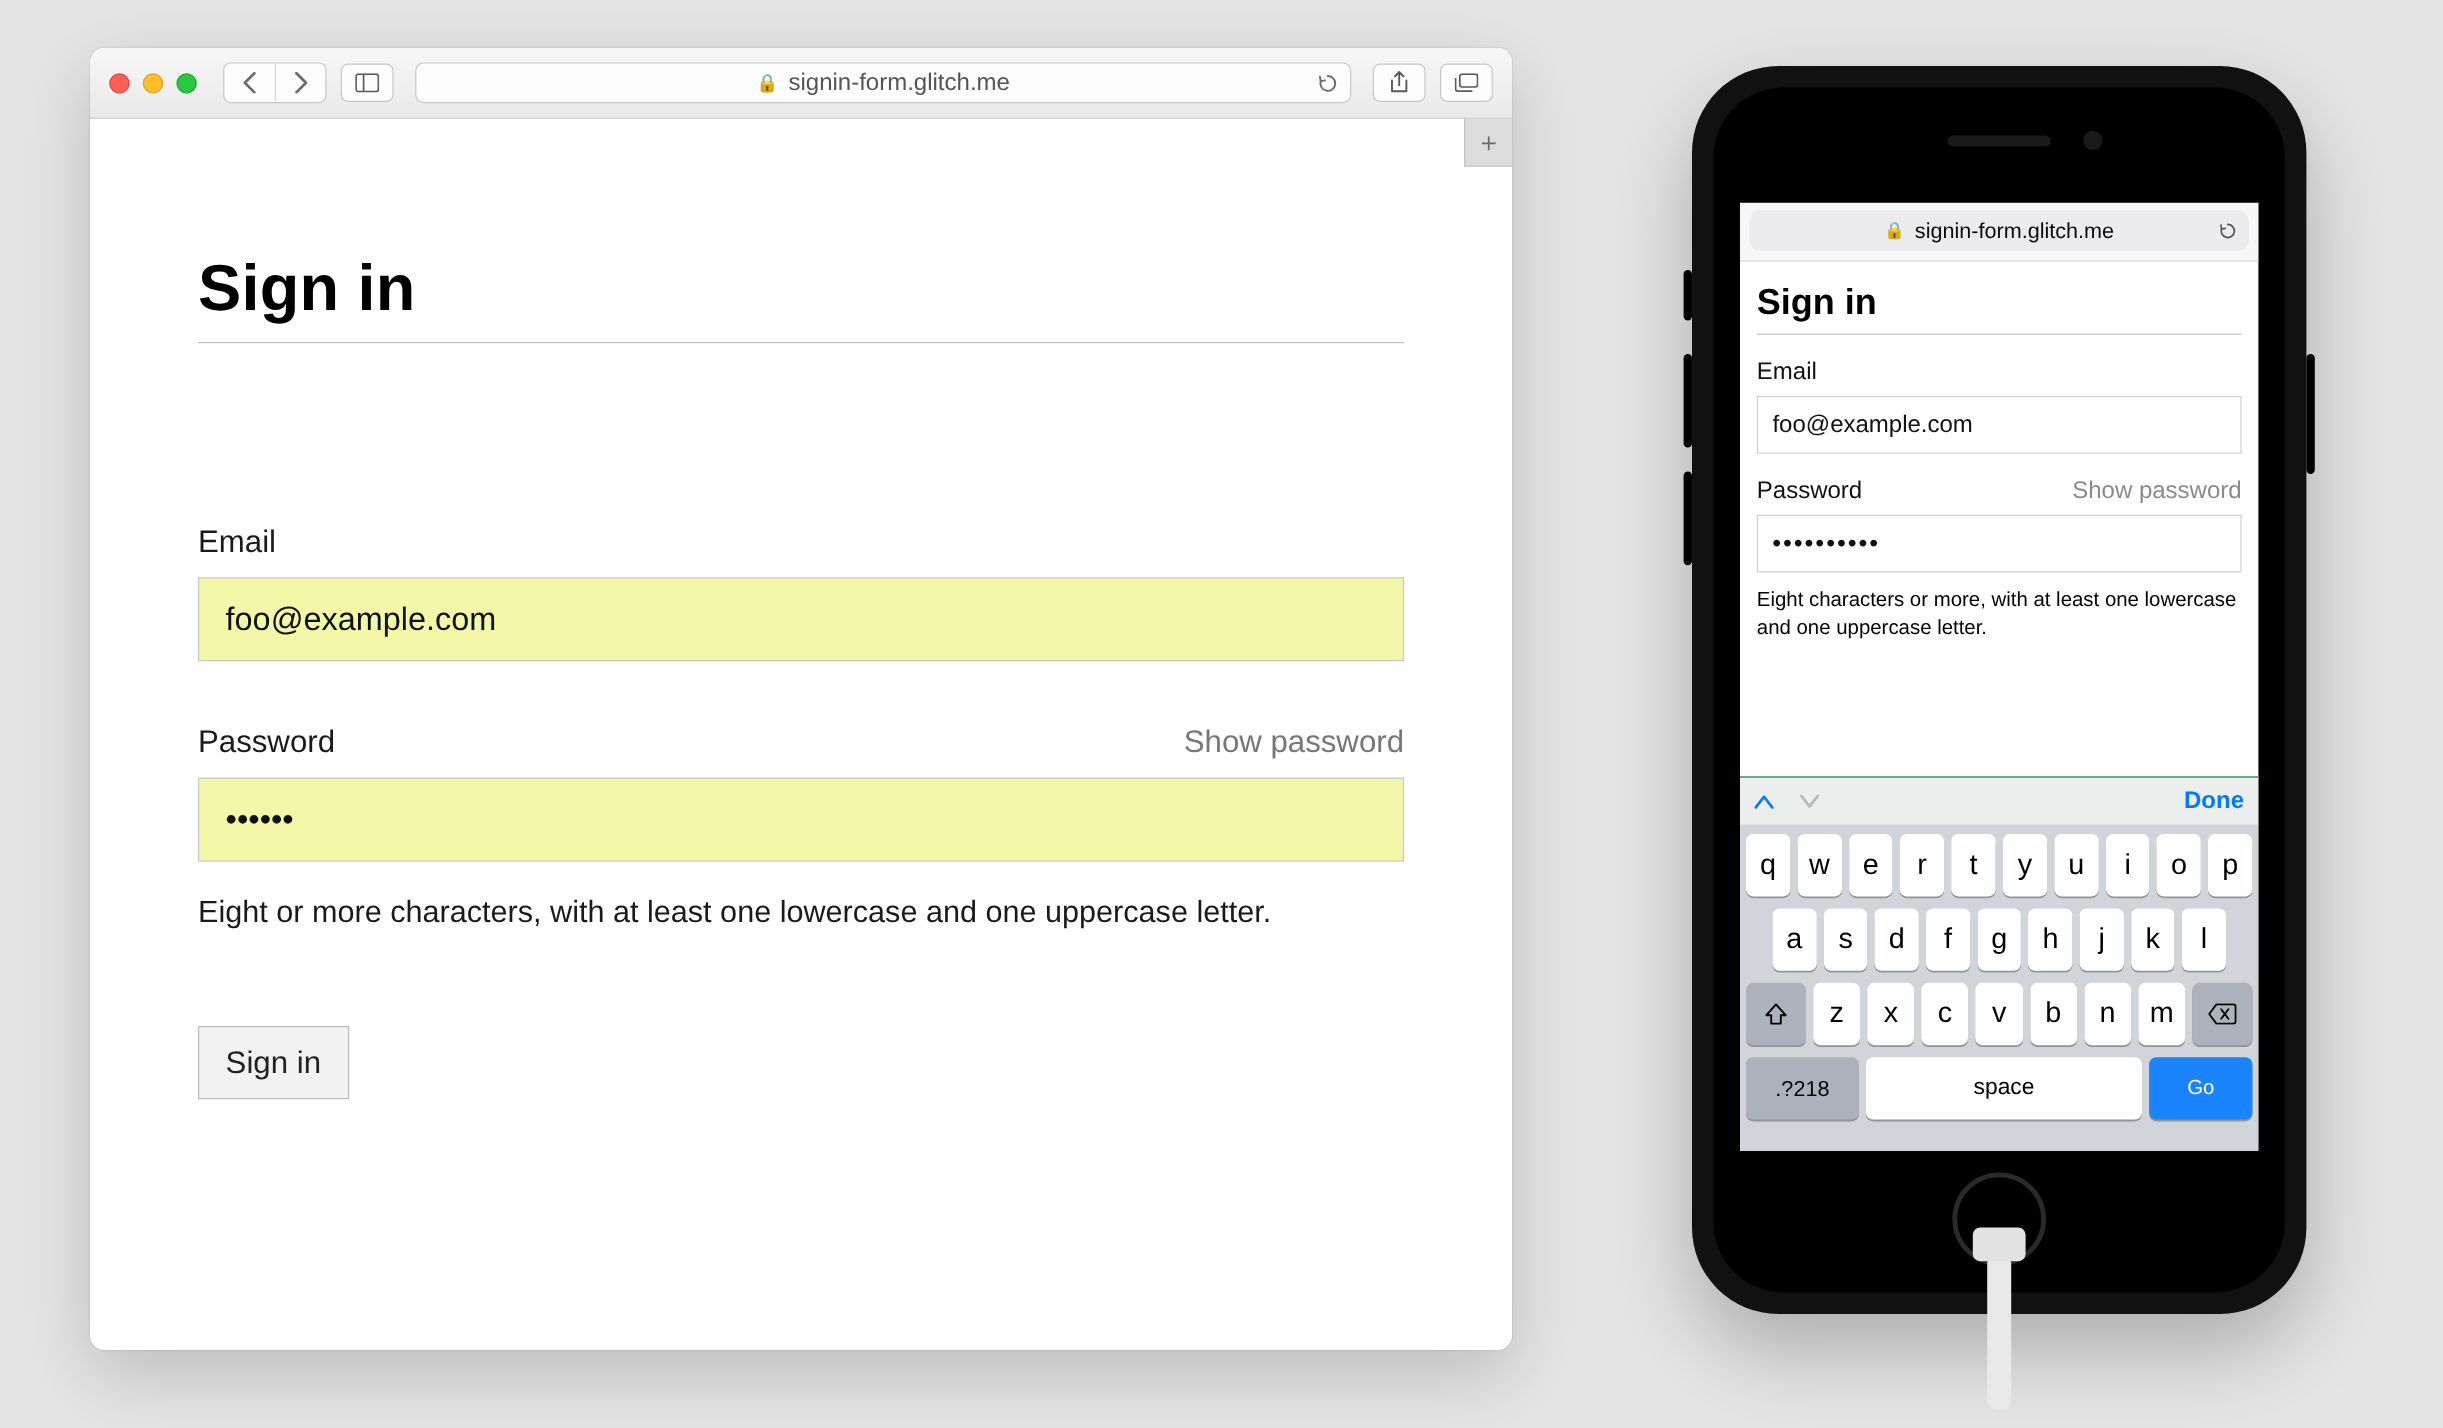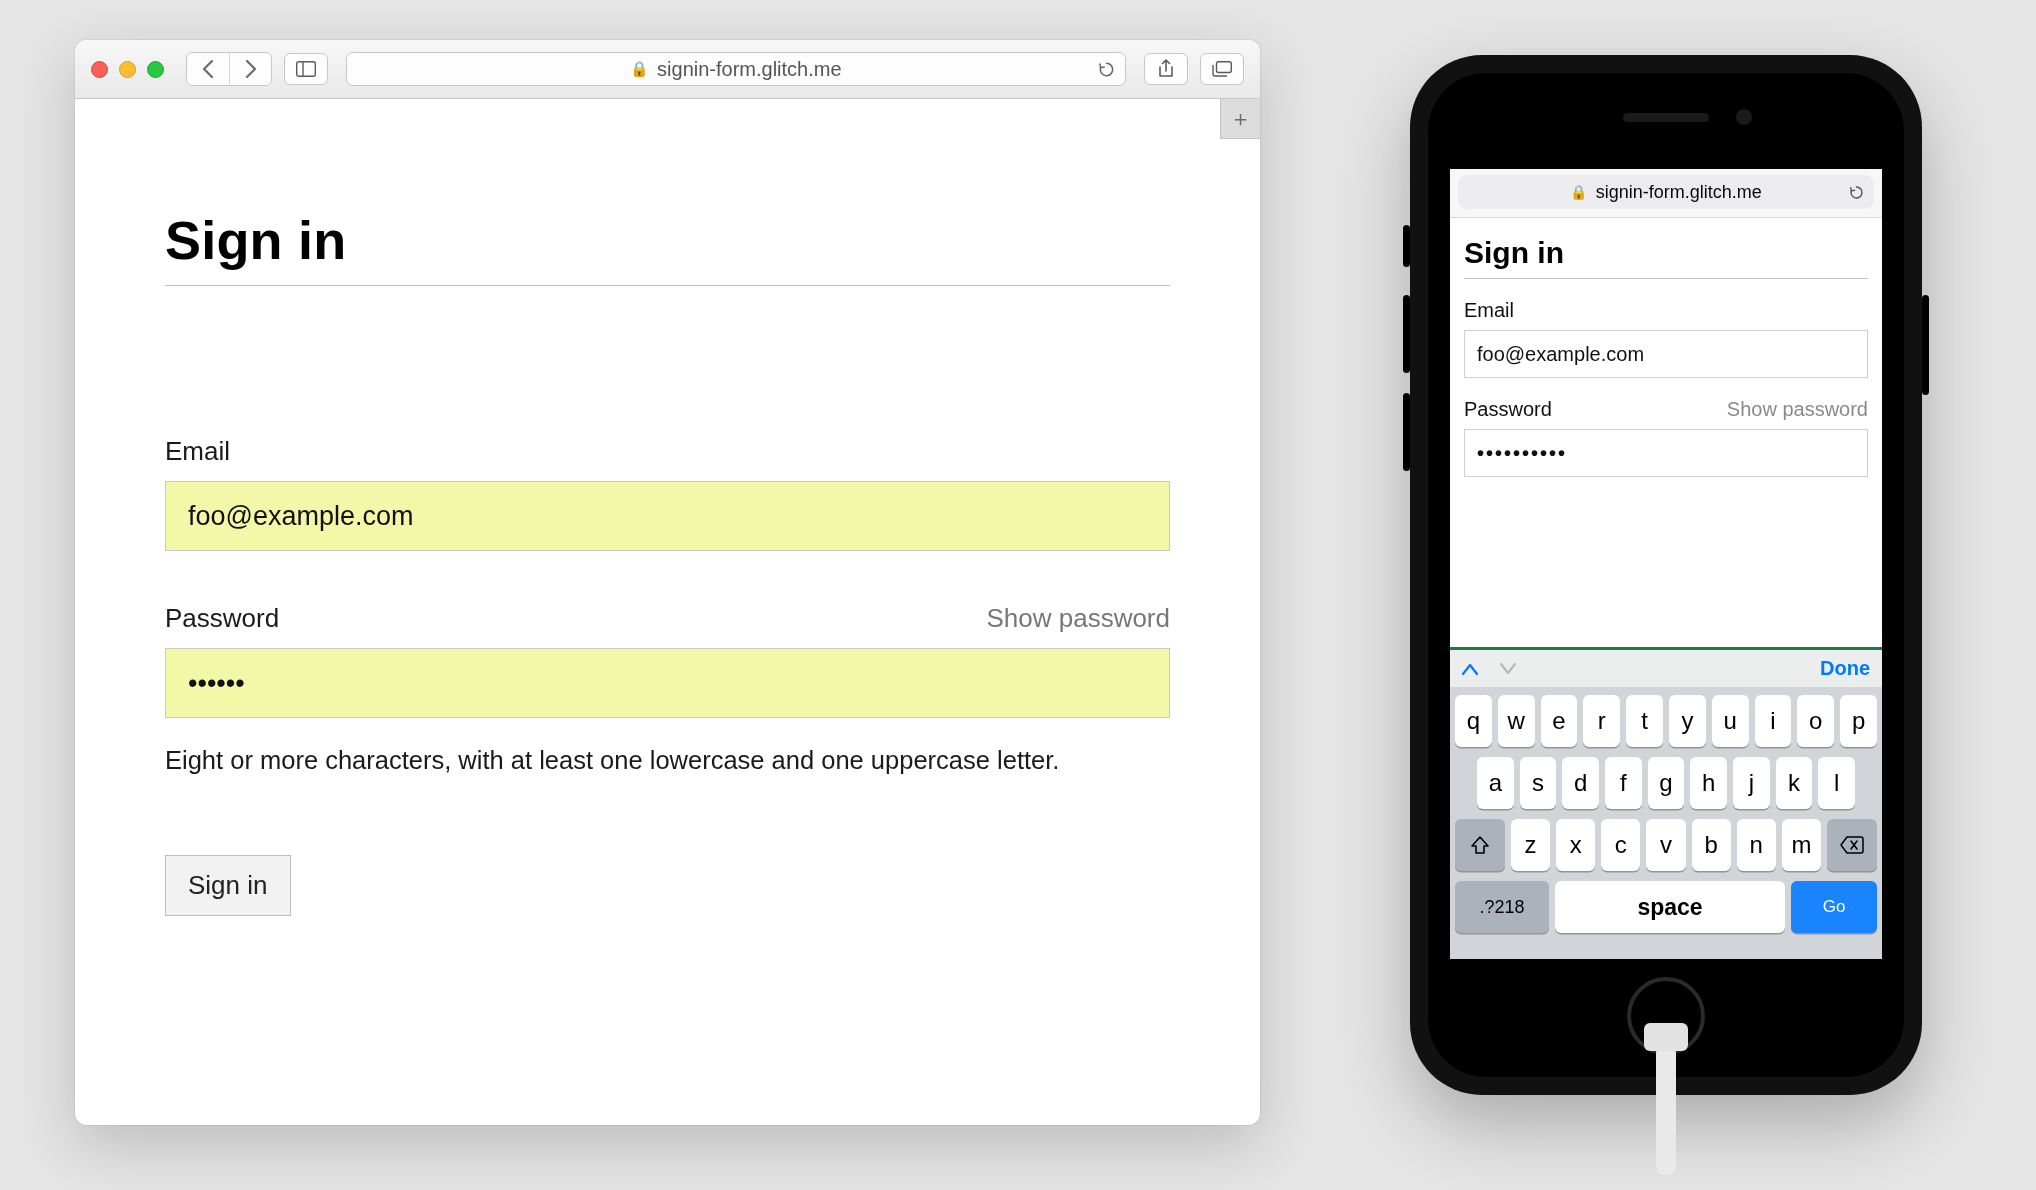--- a/index.html
+++ b/index.html
@@ -224,21 +224,21 @@
   .m-label { font-size:20px; color:#111; }
   .m-show  { font-size:20px; color:#8a8a8a; }
   .m-input {
     width:100%; height:48px; border:1px solid #cfcfcf; background:#fff;
     font-size:20px; padding:0 12px; color:#111; font-family:inherit;
   }
   .m-hint { font-size:17px; color:#000; margin-top:12px; line-height:1.35;}
 
   
   .kb-accessory {
-    height:40px; border-top:3px solid #15803d; background:#eceded;
+    height:40px; border-top:1px solid #15803d; background:#eceded;
     display:flex; align-items:center; justify-content:space-between; padding:0 12px;
     position:absolute; left:0; right:0; bottom:272px;
   }
   .kb-arrows { display:flex; gap:22px; }
   .kb-arrow { color:#b8b8bb; font-size:20px; }
   .kb-arrow.active { color:#007aff; }
   .kb-done { color:#007aff; font-weight:600; font-size:20px; }
 
   
   .keyboard {
@@ -251,21 +251,21 @@
     background:#fff; border-radius:6px; height:52px;
     box-shadow:0 1.5px 0 rgba(0,0,0,0.3);
     display:flex; align-items:center; justify-content:center;
     font-size:24px; color:#000; flex:1; min-width:0;
   }
   .krow.row2 { padding:0 22px; }
   .key.mod { background:#acb2bc; flex:0 0 50px; }
   .key.mod svg, .key.mod span { color:#000; }
   .krow.row-bottom .key { height:52px; }
   .key.numbers { flex:0 0 94px; background:#acb2bc; font-size:18px;}
-  .key.space { flex:1; font-size:23px;font-weight:bold;}
+  .key.space { flex:1; font-size:19px;}
   .key.go { flex:0 0 86px; background:#1a84ff; color:#ffffff; font-size:17px;}
 
   
   .cable {
     position:absolute; left:50%; transform:translateX(-50%);
     bottom:-80px; width:20px; height:130px; background:#e9e9e9;
     border-radius:8px;
   }
   .cable::before{
     content:""; position:absolute; top:-22px; left:-12px;
@@ -399,20 +399,21 @@
           </div>
           <input class="m-input" type="text" value="foo@example.com" style="">
         </div>
 
         <div class="m-field">
           <div class="m-label-row">
             <div class="m-label">Password</div>
             <div class="m-show">Show password</div>
           </div>
           <input class="m-input" type="text" style="letter-spacing: 2px; font-weight: 700;" value="••••••••••">
+          <div class="m-hint">Eight characters or more, with at least one lowercase and one uppercase letter.</div>
         </div>
       </div>
 
       <div class="kb-accessory">
         <div class="kb-arrows">
           <span class="kb-arrow active">
             <svg width="16" height="12" viewBox="0 0 16 12">
                 <path d="M1 11 L8 2 L15 11" fill="none" stroke="#007aff" stroke-width="2.2" stroke-linecap="round" stroke-linejoin="round"></path>
               </svg>
           </span>

